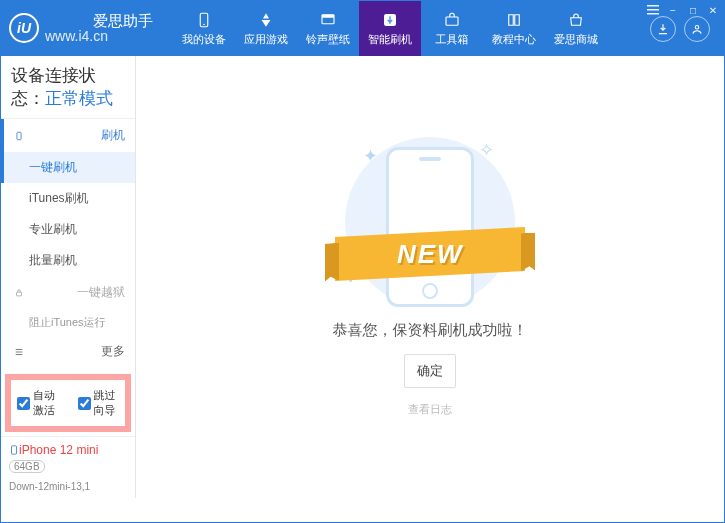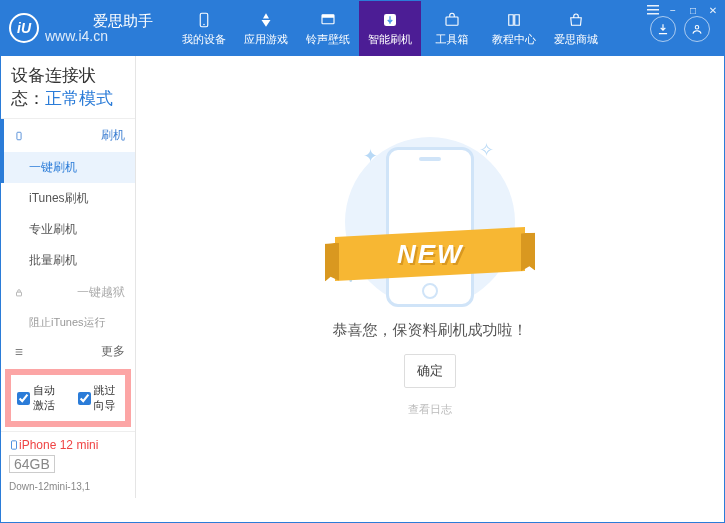--- a/index.html
+++ b/index.html
@@ -33,21 +33,21 @@
 .tree-h.muted { color: #aaa; border-left-color: transparent; }
 .tree-h.plain { color: #666; border-left-color: transparent; }
 .tree-item { padding: 7px 10px 7px 28px; color: #555; cursor: pointer; }
 .tree-item.sel { background: #eaf3fd; color: #2b7cd8; border-left: 3px solid #2b7cd8; padding-left: 25px; }
 .tree-note { padding: 6px 10px 6px 28px; color: #999; font-size: 11px; line-height: 1.3; }
 .cb-row { display: flex; gap: 19px; padding: 8px 6px; border: 6px solid #fca5a5; margin: 4px; }
 .cb { display: flex; align-items: center; gap: 3px; font-size: 11px; }
 .cb input { accent-color: #2b7cd8; }
 .device { padding: 6px 8px; border-top: 1px solid #eee; }
 .dev-name { color: #ef4444; font-weight: 500; font-size: 12px; display: flex; align-items: center; }
-.cap-badge { display: inline-block; border: 1px solid #ccc; border-radius: 0; padding: 0 4px; font-size: 14px; color: #888; margin-top: 3px; }
+.cap-badge { display: inline-block; border: 1px solid #ccc; border-radius: 6px; padding: 0 4px; font-size: 10px; color: #888; margin-top: 3px; }
 .dev-sub { color: #888; font-size: 10px; margin-top: 8px; }
 
 
 .main { flex: 1; display: flex; flex-direction: column; align-items: center; justify-content: center; gap: 14px; }
 .illus { width: 210px; height: 170px; position: relative; }
 .circle-bg { width: 170px; height: 170px; background: #eaf3fd; border-radius: 50%; margin: 0 auto; position: relative; }
 .phone { position: absolute; top: 10px; left: 50%; transform: translateX(-50%); width: 88px; height: 160px; background: #fff; border: 3px solid #d0e4f8; border-radius: 12px; }
 .phone::before { content: ""; position: absolute; top: 7px; left: 50%; transform: translateX(-50%); width: 22px; height: 4px; background: #d0e4f8; border-radius: 3px; }
 .phone::after { content: ""; position: absolute; bottom: 5px; left: 50%; transform: translateX(-50%); width: 12px; height: 12px; border: 2px solid #d0e4f8; border-radius: 50%; }
 .banner { position: absolute; top: 95px; left: -10px; right: -10px; height: 44px; background: #f7b733; transform: skewY(-3deg); display: flex; align-items: center; justify-content: center; }

